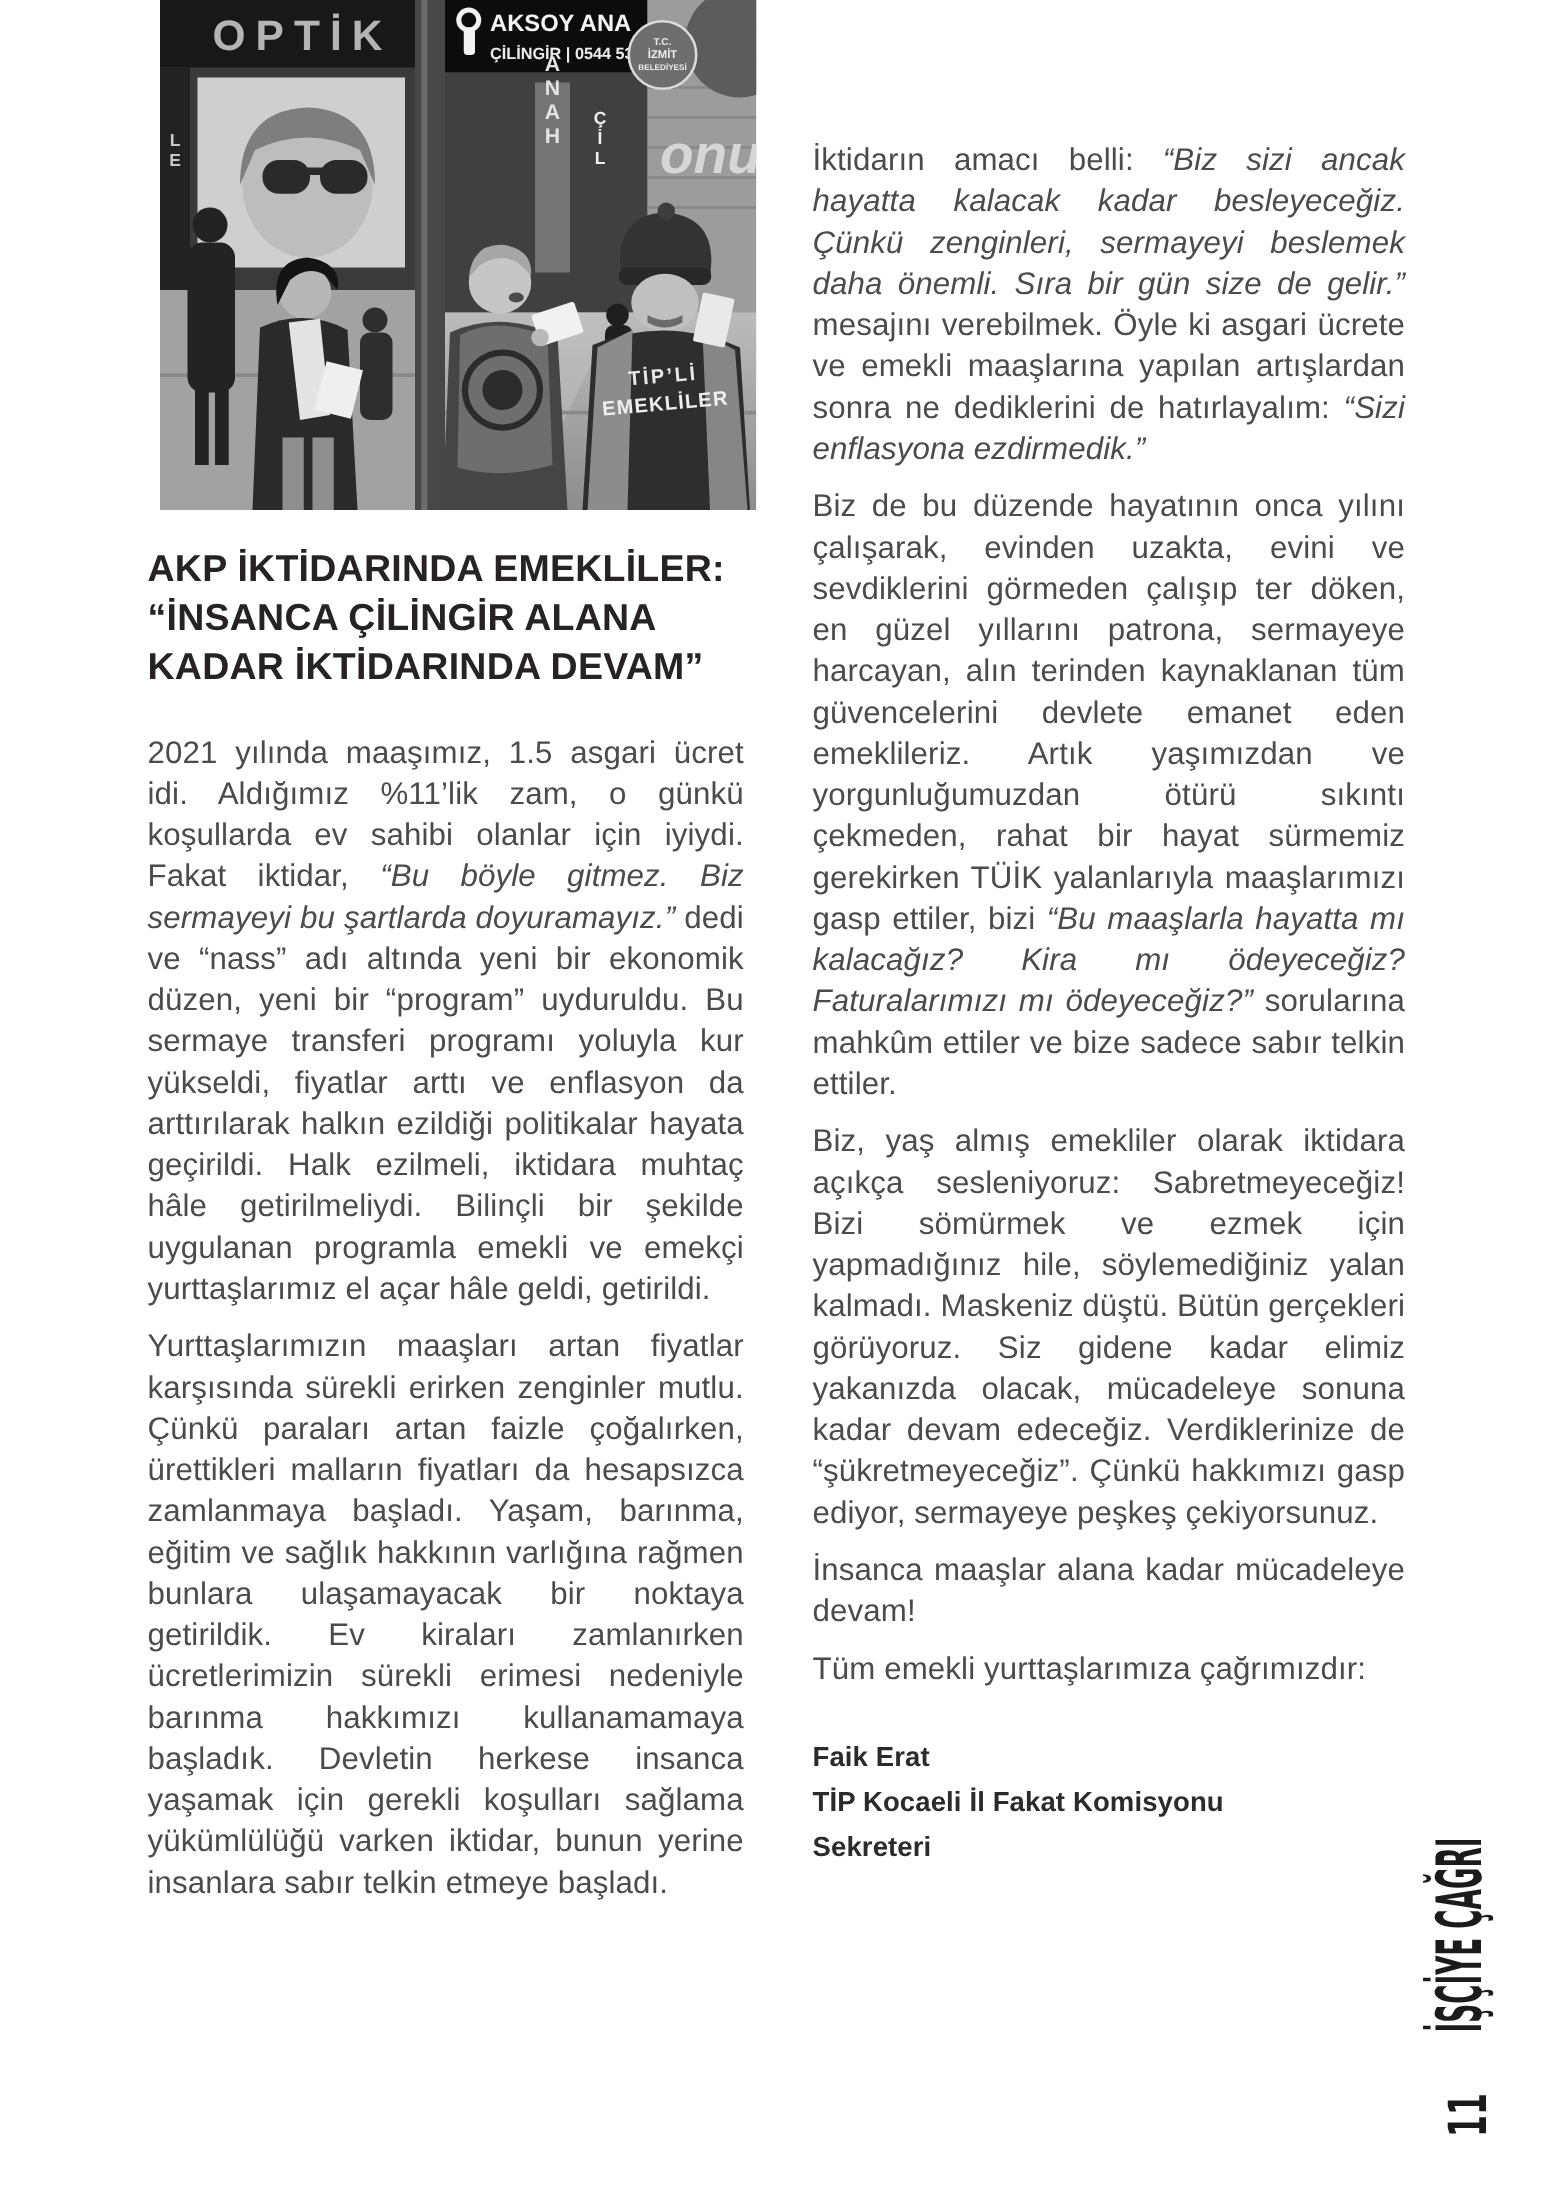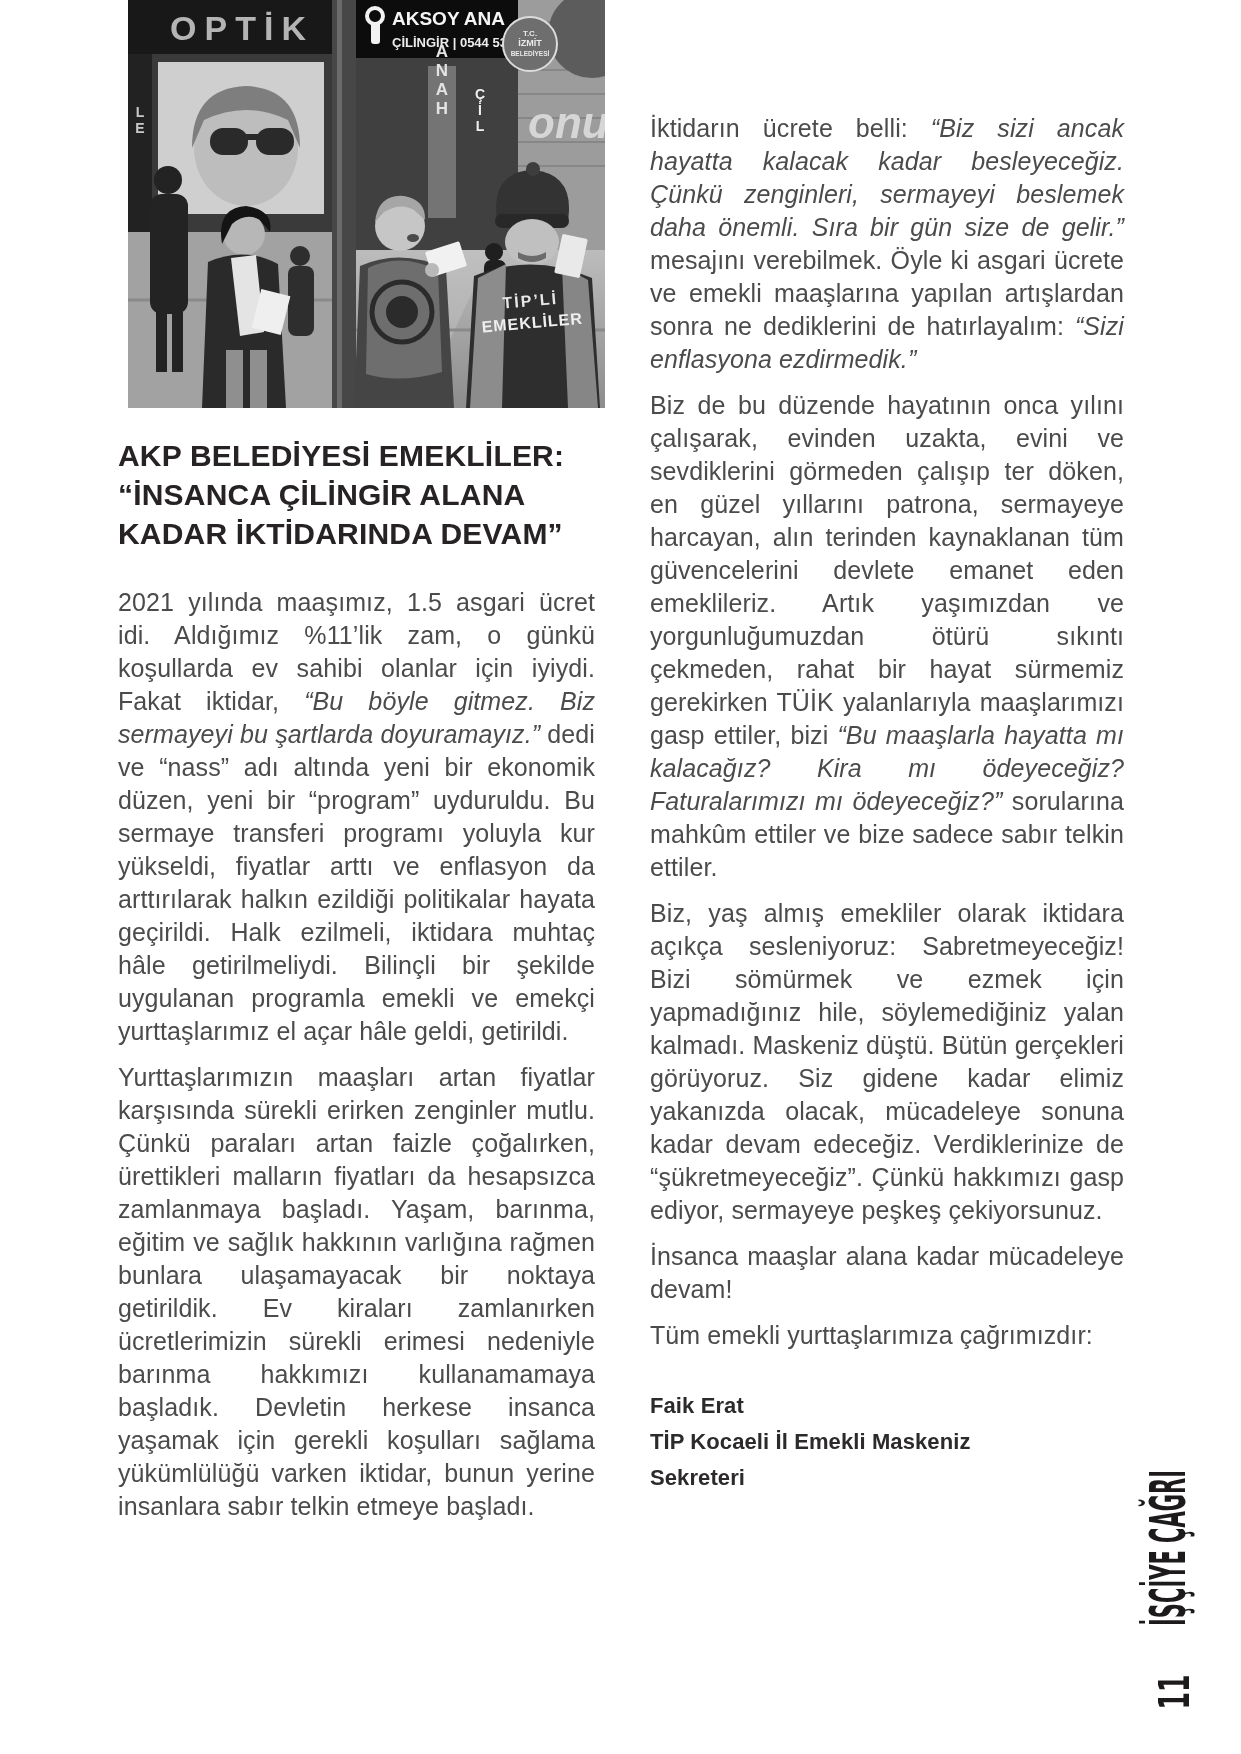--- a/index.html
+++ b/index.html
@@ -162,36 +162,36 @@
         <path d="M460,280 L434,266 L440,408 L470,408 Z" fill="#868686"></path>
         <g transform="rotate(-5 404 320)">
           <text x="404" y="306" text-anchor="middle" font-size="16" font-weight="bold" letter-spacing="2" fill="#e8e8e8">TİP’Lİ</text>
           <text x="404" y="328" text-anchor="middle" font-size="16" font-weight="bold" letter-spacing="1" fill="#efefef">EMEKLİLER</text>
         </g>
         <rect x="430" y="236" width="26" height="40" rx="2" fill="#e9e9e9" transform="rotate(12 443 256)"></rect>
       </g>
     </svg>
   </figure>
 
-  <h1 class="headline"><span>AKP BELEDİYESİ EMEKLİLER:</span><br><span>“İNSANCA ÇİLİNGİR ALANA</span><br><span>KADAR İKTİDARINDA DEVAM”</span></h1>
+  <h1 class="headline"><span>AKP İKTİDARINDA EMEKLİLER:</span><br><span>“İNSANCA ÇİLİNGİR ALANA</span><br><span>KADAR İKTİDARINDA DEVAM”</span></h1>
 
   <div class="col col-left">
     <p><span>2021 yılında maaşımız, 1.5 asgari ücret idi. Aldığımız %11’lik zam, o günkü koşullarda ev sahibi olanlar için iyiydi. Fakat iktidar, </span><em>“Bu böyle gitmez. Biz sermayeyi bu şartlarda doyuramayız.”</em><span> dedi ve “nass” adı altında yeni bir ekonomik düzen, yeni bir “program” uyduruldu. Bu sermaye transferi programı yoluyla kur yükseldi, fiyatlar arttı ve enflasyon da arttırılarak halkın ezildiği politikalar hayata geçirildi. Halk ezilmeli, iktidara muhtaç hâle getirilmeliydi. Bilinçli bir şekilde uygulanan programla emekli ve emekçi yurttaşlarımız el açar hâle geldi, getirildi.</span></p>
     <p><span>Yurttaşlarımızın maaşları artan fiyatlar karşısında sürekli erirken zenginler mutlu. Çünkü paraları artan faizle çoğalırken, ürettikleri malların fiyatları da hesapsızca zamlanmaya başladı. Yaşam, barınma, eğitim ve sağlık hakkının varlığına rağmen bunlara ulaşamayacak bir noktaya getirildik. Ev kiraları zamlanırken ücretlerimizin sürekli erimesi nedeniyle barınma hakkımızı kullanamamaya başladık. Devletin herkese insanca yaşamak için gerekli koşulları sağlama yükümlülüğü varken iktidar, bunun yerine insanlara sabır telkin etmeye başladı.</span></p>
   </div>
 
   <div class="col col-right">
-    <p><span>İktidarın ücrete belli: </span><em>“Biz sizi ancak hayatta kalacak kadar besleyeceğiz. Çünkü zenginleri, sermayeyi beslemek daha önemli. Sıra bir gün size de gelir.”</em><span> mesajını verebilmek. Öyle ki asgari ücrete ve emekli maaşlarına yapılan artışlardan sonra ne dediklerini de hatırlayalım: </span><em>“Sizi enflasyona ezdirmedik.”</em></p>
+    <p><span>İktidarın amacı belli: </span><em>“Biz sizi ancak hayatta kalacak kadar besleyeceğiz. Çünkü zenginleri, sermayeyi beslemek daha önemli. Sıra bir gün size de gelir.”</em><span> mesajını verebilmek. Öyle ki asgari ücrete ve emekli maaşlarına yapılan artışlardan sonra ne dediklerini de hatırlayalım: </span><em>“Sizi enflasyona ezdirmedik.”</em></p>
     <p><span>Biz de bu düzende hayatının onca yılını çalışarak, evinden uzakta, evini ve sevdiklerini görmeden çalışıp ter döken, en güzel yıllarını patrona, sermayeye harcayan, alın terinden kaynaklanan tüm güvencelerini devlete emanet eden emeklileriz. Artık yaşımızdan ve yorgunluğumuzdan ötürü sıkıntı çekmeden, rahat bir hayat sürmemiz gerekirken TÜİK yalanlarıyla maaşlarımızı gasp ettiler, bizi </span><em>“Bu maaşlarla hayatta mı kalacağız? Kira mı ödeyeceğiz? Faturalarımızı mı ödeyeceğiz?”</em><span> sorularına mahkûm ettiler ve bize sadece sabır telkin ettiler.</span></p>
     <p><span>Biz, yaş almış emekliler olarak iktidara açıkça sesleniyoruz: Sabretmeyeceğiz! Bizi sömürmek ve ezmek için yapmadığınız hile, söylemediğiniz yalan kalmadı. Maskeniz düştü. Bütün gerçekleri görüyoruz. Siz gidene kadar elimiz yakanızda olacak, mücadeleye sonuna kadar devam edeceğiz. Verdiklerinize de “şükretmeyeceğiz”. Çünkü hakkımızı gasp ediyor, sermayeye peşkeş çekiyorsunuz.</span></p>
     <p><span>İnsanca maaşlar alana kadar mücadeleye devam!</span></p>
     <p><span>Tüm emekli yurttaşlarımıza çağrımızdır:</span></p>
     <div class="signature">
       <div>Faik Erat</div>
-      <div>TİP Kocaeli İl Emekli Maskeniz</div>
+      <div>TİP Kocaeli İl Fakat Komisyonu</div>
       <div>Sekreteri</div>
     </div>
   </div>
 
   <div class="vertical-title">İŞÇİYE ÇAĞRI</div>
   <div class="vertical-page-number">11</div>
 
 </div>
 
 </body></html>

